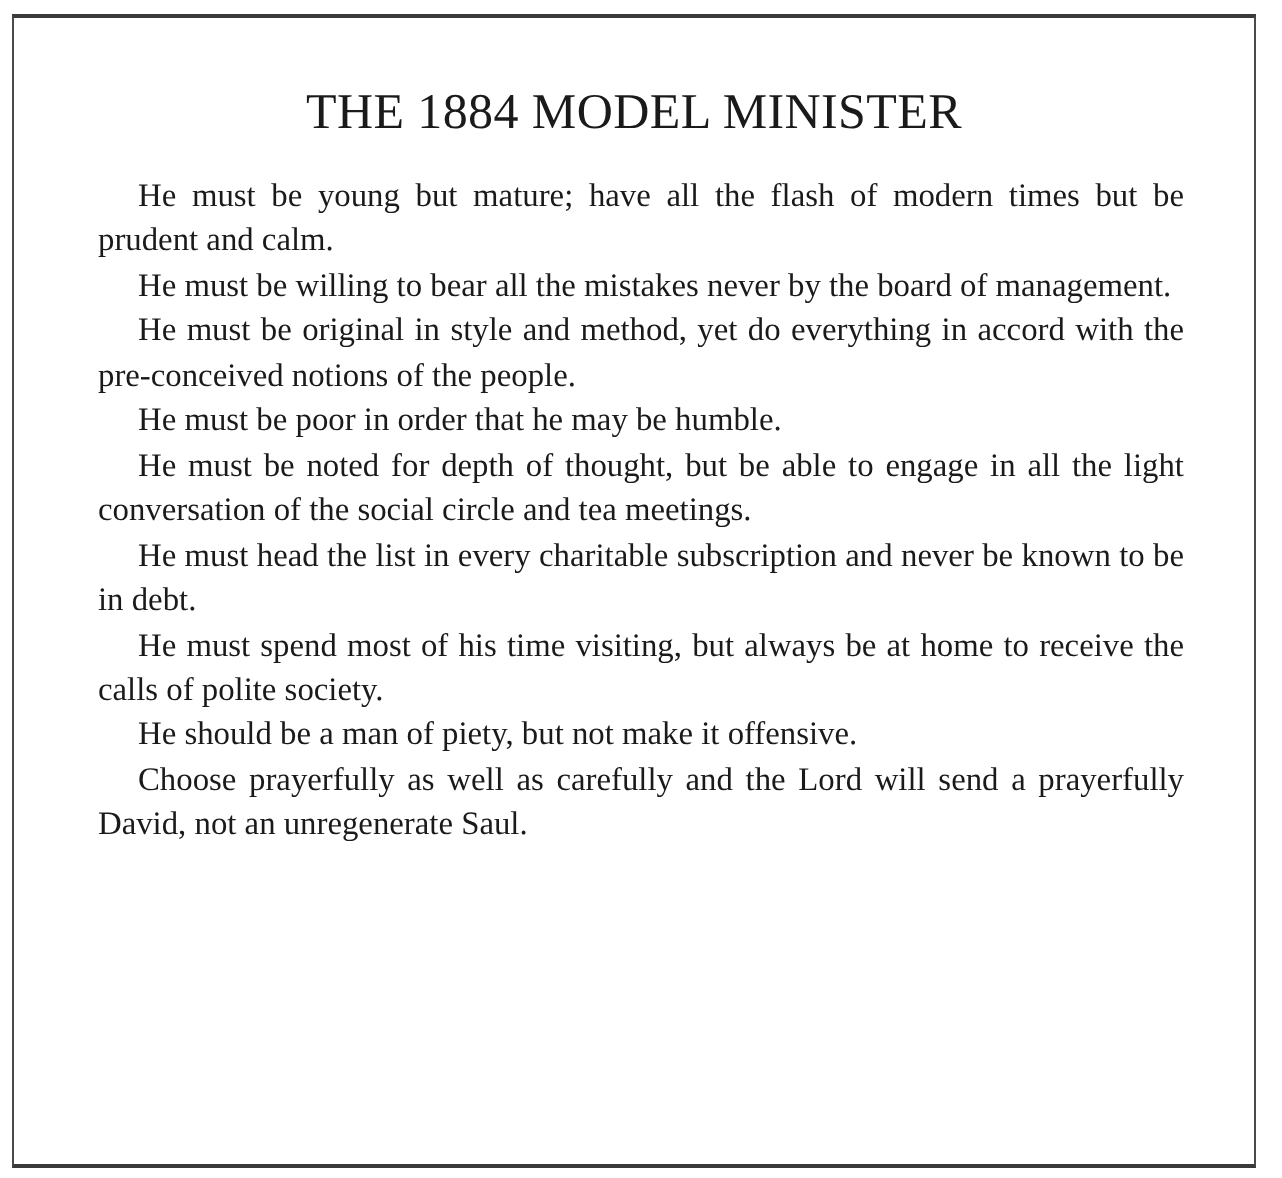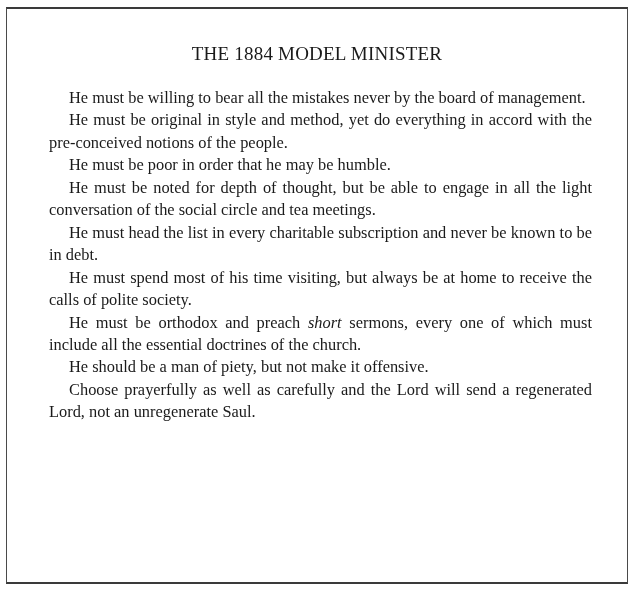--- a/index.html
+++ b/index.html
@@ -27,21 +27,21 @@
       border-bottom: 2px solid #3a3a3a;
       box-sizing: border-box;
       background: #ffffff;
     }
     .title {
       position: absolute;
       left: 0;
       right: 0;
       top: 34px;
       text-align: center;
-      font-size: 19px;
+      font-size: 25px;
       letter-spacing: 0.2px;
       color: #1a1a1a;
       margin: 0;
       font-weight: normal;
     }
     .body-text {
       position: absolute;
       left: 42px;
       top: 78px;
       width: 543px;
@@ -60,23 +60,23 @@
       font-style: italic;
     }
   </style>
 </head>
 <body>
 
 <div class="frame">
   <h1 class="title">THE 1884 MODEL MINISTER</h1>
 
   <div class="body-text">
+    <p class="para">He must be young but mature; have all the flash of modern times but be prudent and calm.</p>
     <p class="para">He must be willing to bear all the mistakes never by the board of management.</p>
     <p class="para">He must be original in style and method, yet do everything in accord with the pre-conceived notions of the people.</p>
     <p class="para">He must be poor in order that he may be humble.</p>
     <p class="para">He must be noted for depth of thought, but be able to engage in all the light conversation of the social circle and tea meetings.</p>
     <p class="para">He must head the list in every charitable subscription and never be known to be in debt.</p>
     <p class="para">He must spend most of his time visiting, but always be at home to receive the calls of polite society.</p>
-    <p class="para"><span>He must be orthodox and preach </span><em>short</em><span> sermons, every one of which must include all the essential doctrines of the church.</span></p>
     <p class="para">He should be a man of piety, but not make it offensive.</p>
-    <p class="para">Choose prayerfully as well as carefully and the Lord will send a regenerated Lord, not an unregenerate Saul.</p>
+    <p class="para">Choose prayerfully as well as carefully and the Lord will send a prayerfully David, not an unregenerate Saul.</p>
   </div>
 </div>
 
 </body></html>

